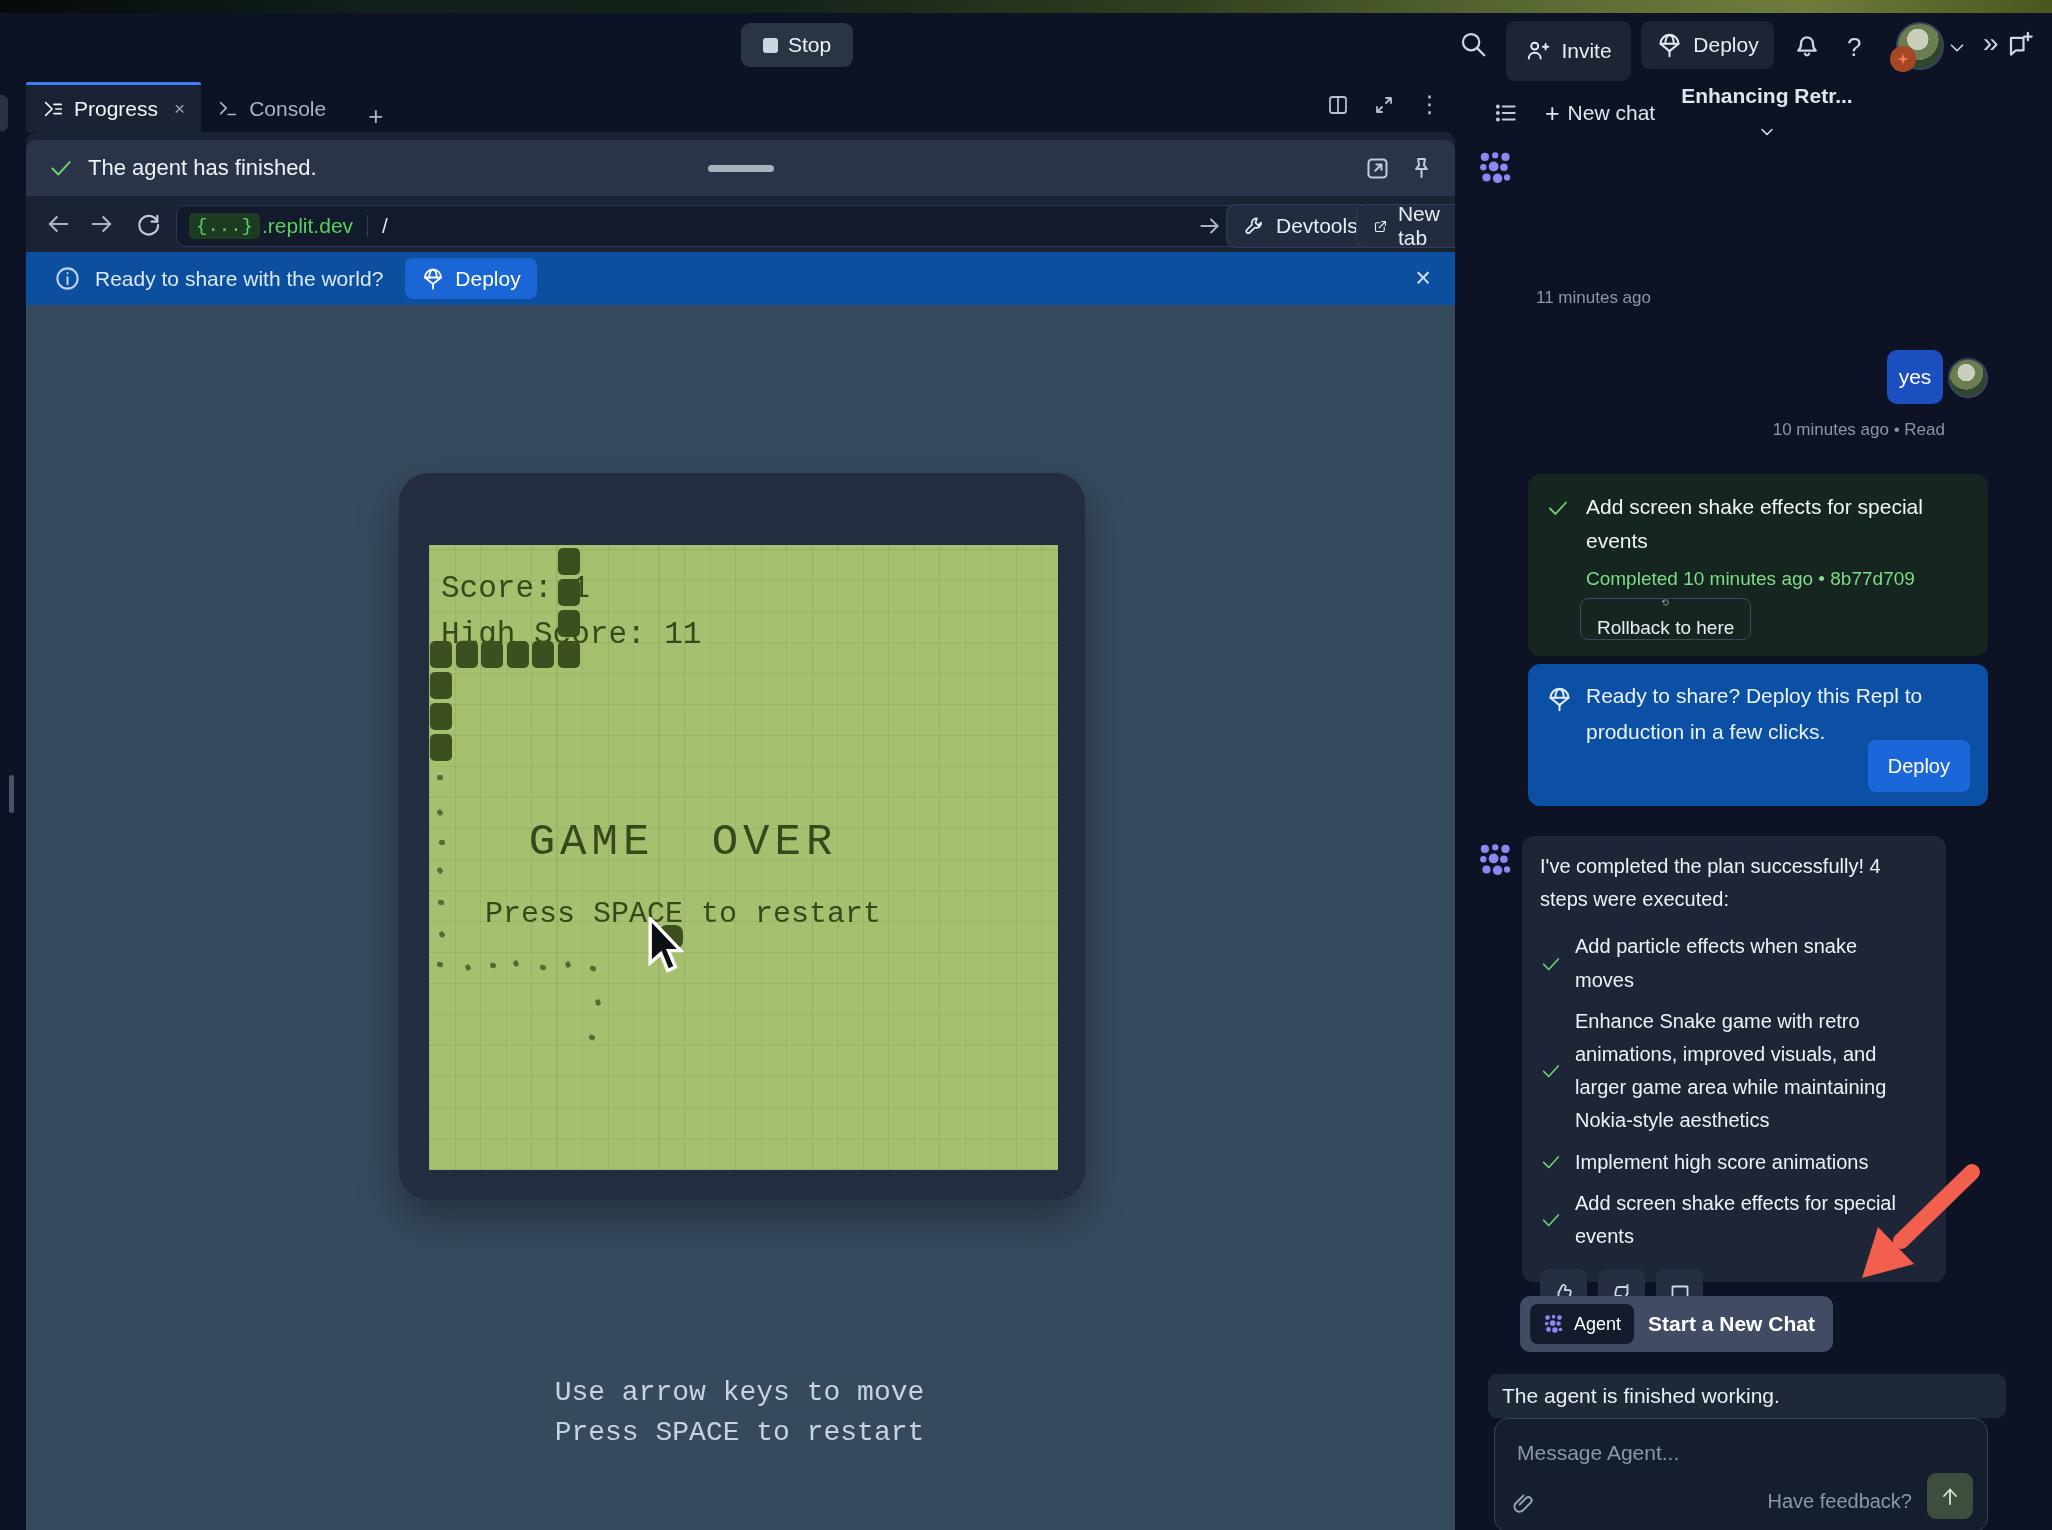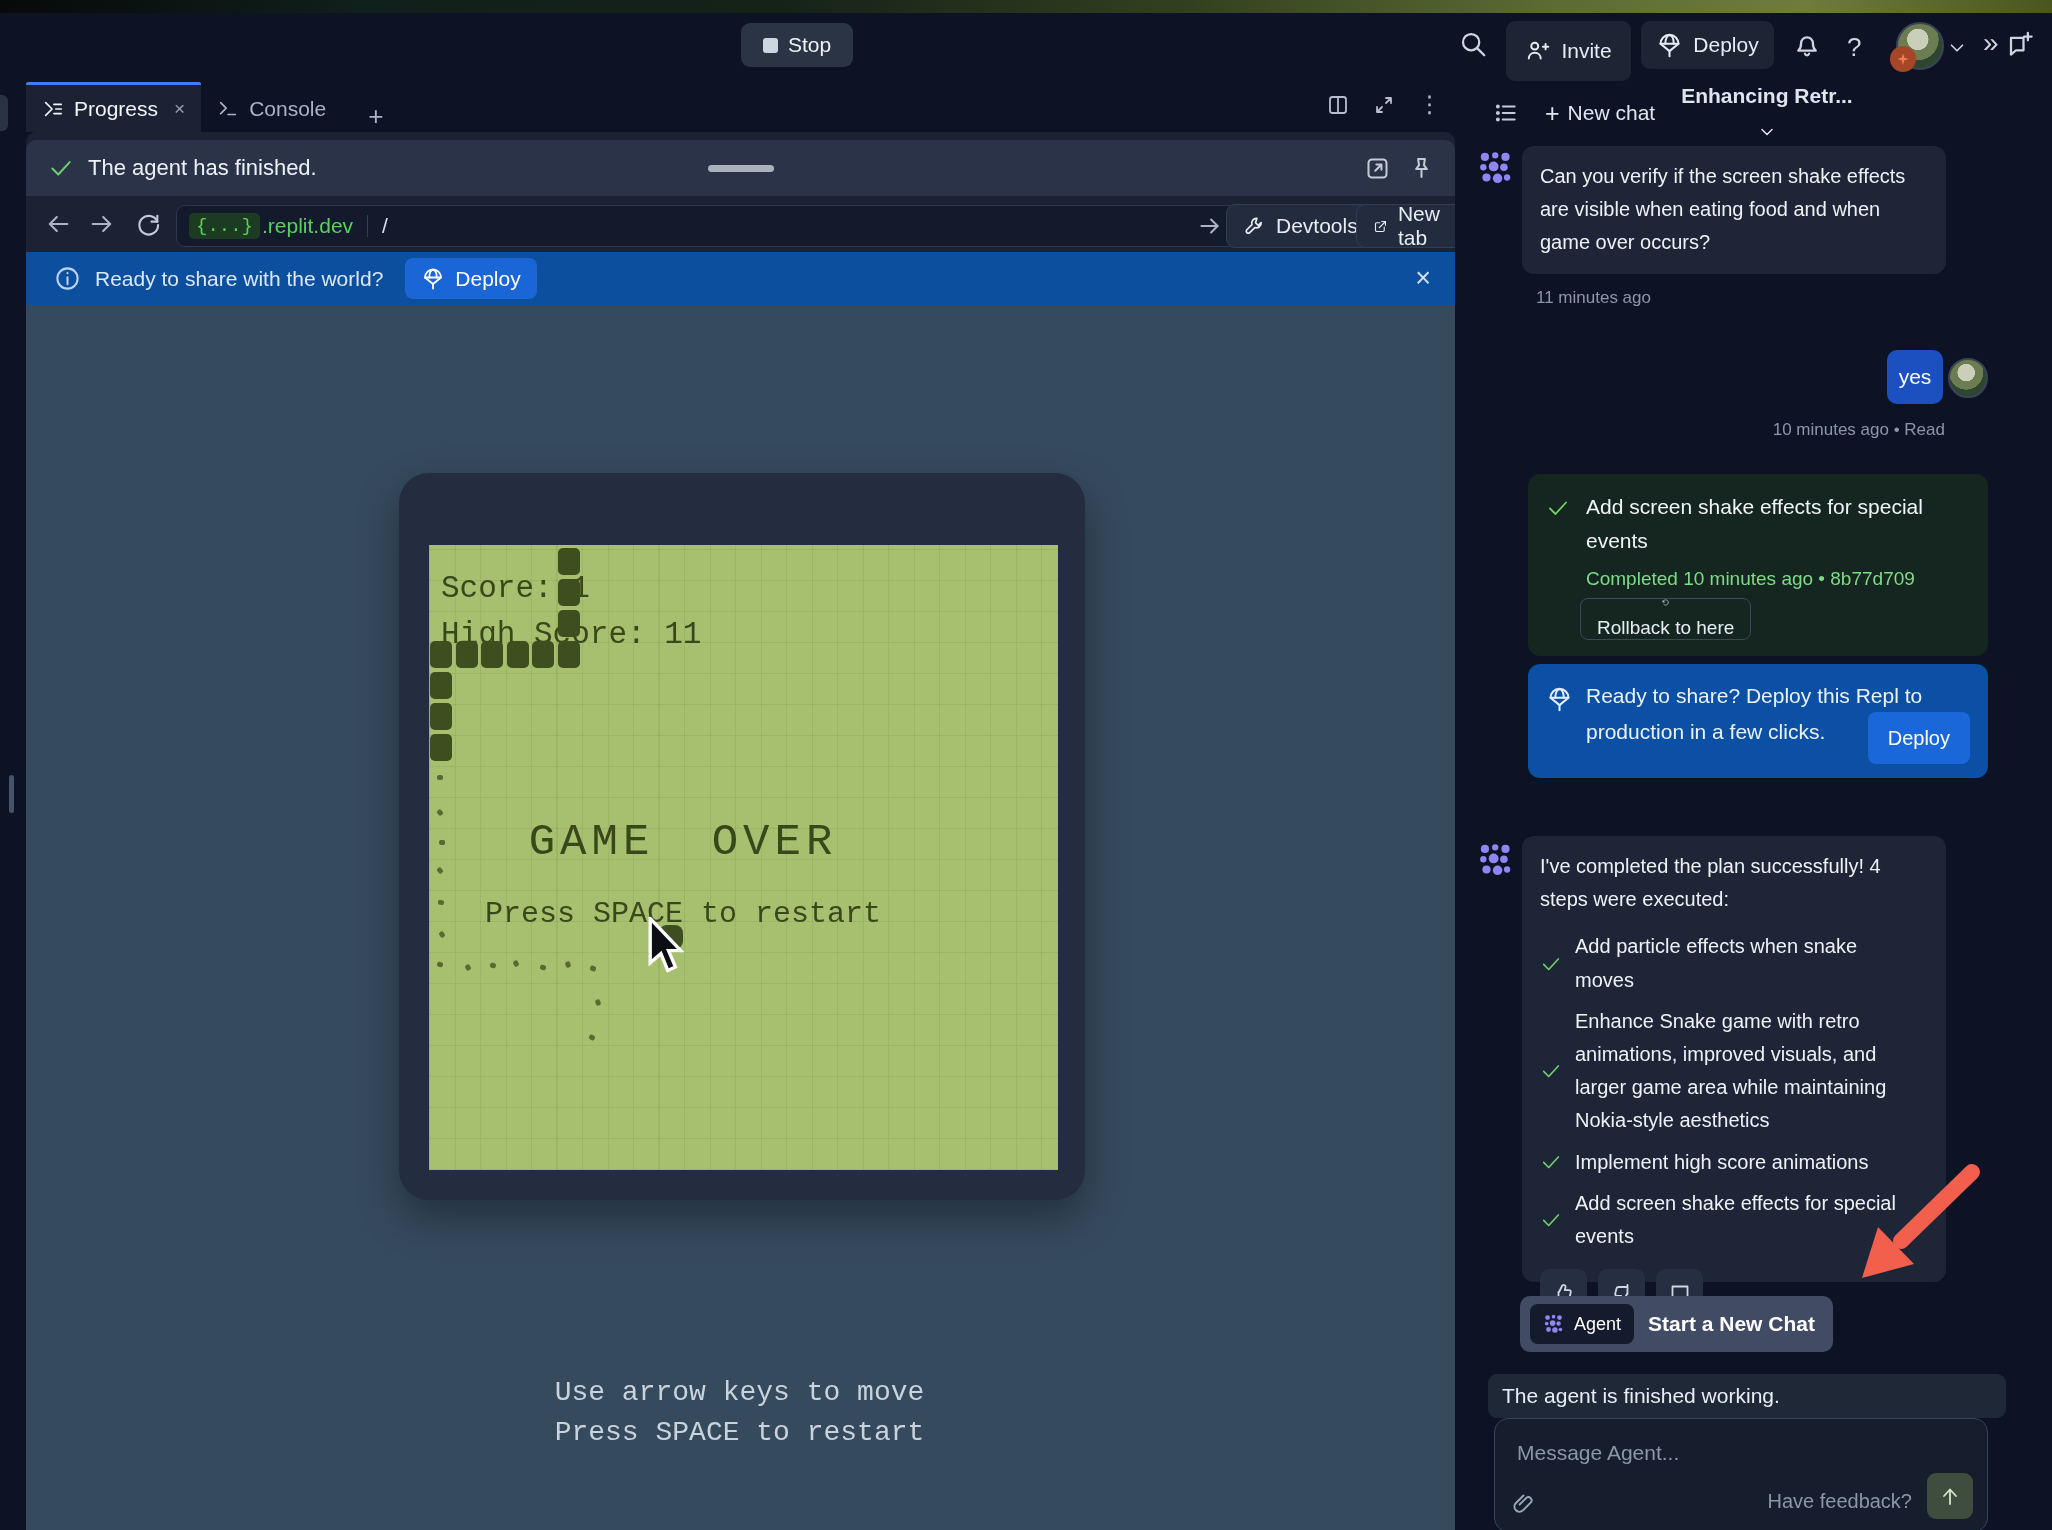--- a/index.html
+++ b/index.html
@@ -347,23 +347,20 @@
           <circle cx="11.5" cy="4" r="2"></circle>
           <circle cx="18" cy="5" r="2.6"></circle>
           <circle cx="4" cy="11.5" r="2"></circle>
           <circle cx="10.5" cy="11" r="3.1"></circle>
           <circle cx="17" cy="11.5" r="2.4"></circle>
           <circle cx="6" cy="18" r="2.6"></circle>
           <circle cx="13" cy="18.5" r="3"></circle>
           <circle cx="19" cy="18" r="2"></circle>
         </g>
     </svg>
-    <div class="msgcard" style="left:67px;top:63px;width:388px;">
-      <span>Can you verify if the screen shake effects are visible when eating food and when game over occurs?</span>
-    </div>
     <div class="timetxt" style="left:81px;top:205px;">11 minutes ago</div>
 
     <div class="yes-bubble" style="left:432px;top:267px;width:56px;height:54px;">
       <span>yes</span>
     </div>
     <div class="photo abs" style="left:493px;top:275px;width:36px;height:36px;"></div>
     <div class="timetxt" style="left:160px;top:337px;width:330px;text-align:right;">10 minutes ago • Read</div>
 
     <div class="greencard" style="left:73px;top:391px;width:460px;height:182px;">
       <svg class="ico check" style="position:absolute;left:18px;top:22px;" width="24" height="24" viewBox="0 0 24 24">
@@ -373,21 +370,21 @@
       <div class="completed abs" style="left:58px;top:94px;">Completed 10 minutes ago • 8b77d709</div>
       <div class="rollback abs" style="left:52px;top:124px;flex-direction:column;">
         <svg class="ico" width="21" height="21" viewBox="0 0 24 24">
             <path d="M4.5 4v5h5"></path>
             <path d="M4.5 9a8 8 0 1 1 2 7"></path>
           </svg>
         <span>Rollback to here</span>
       </div>
     </div>
 
-    <div class="bluecard" style="left:73px;top:581px;width:460px;height:114px;">
+    <div class="bluecard" style="left:73px;top:581px;width:460px;height:142px;">
       <svg class="ico" style="position:absolute;left:18px;top:22px;color:#e6eefb;" width="27" height="27" viewBox="0 0 24 24">
           <path d="M12 2.5a8 8 0 0 1 8 8H4a8 8 0 0 1 8-8z"></path>
           <path d="M8.3 10.5C8.3 6 9.8 2.8 12 2.8s3.7 3.2 3.7 7.7"></path>
           <path d="M4 10.5 12 17l8-6.5"></path>
           <line x1="12" y1="17" x2="12" y2="21.5"></line>
         </svg>
       <div class="abs" style="left:58px;top:14px;width:350px;">Ready to share? Deploy this Repl to production in a few clicks.</div>
       <div class="dep">Deploy</div>
     </div>
 

